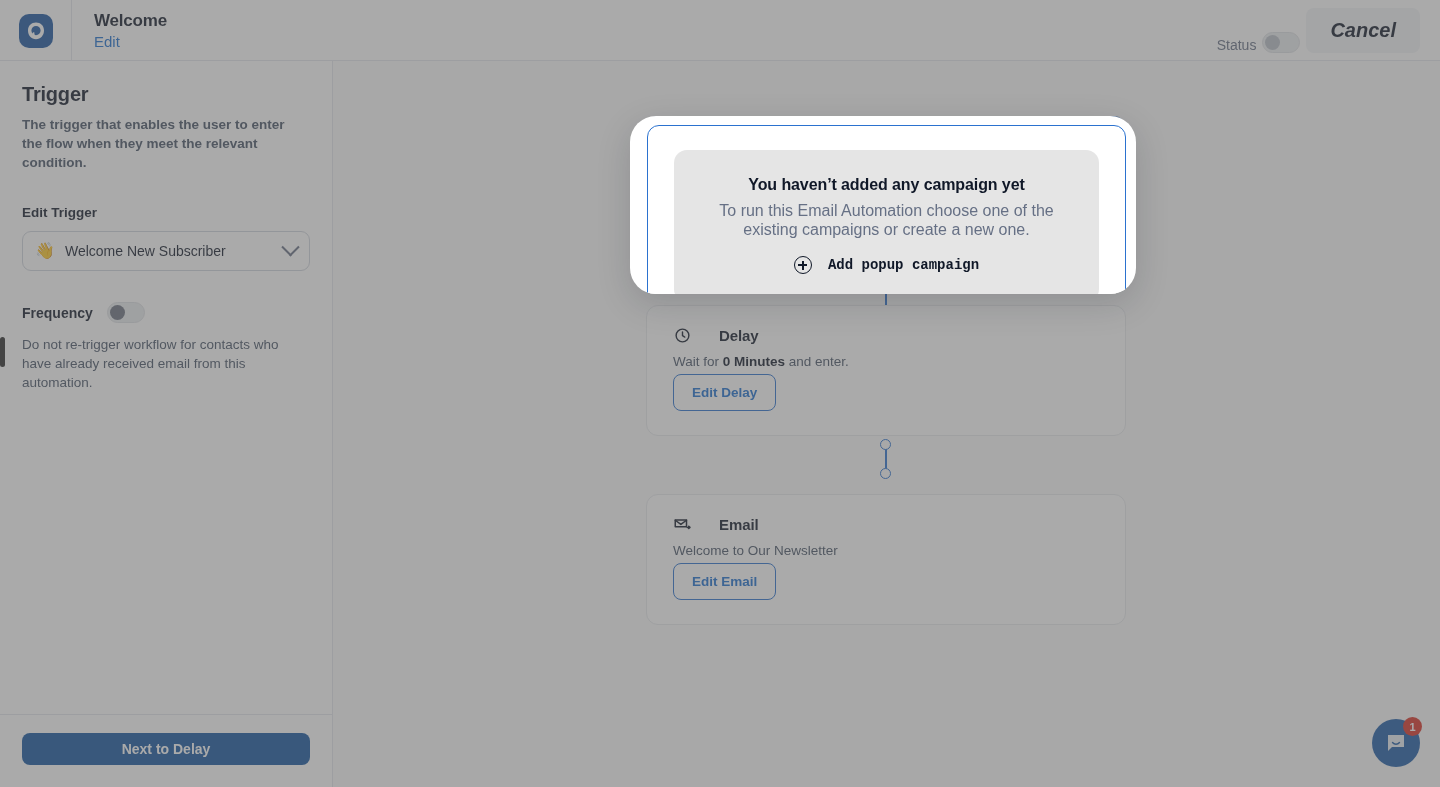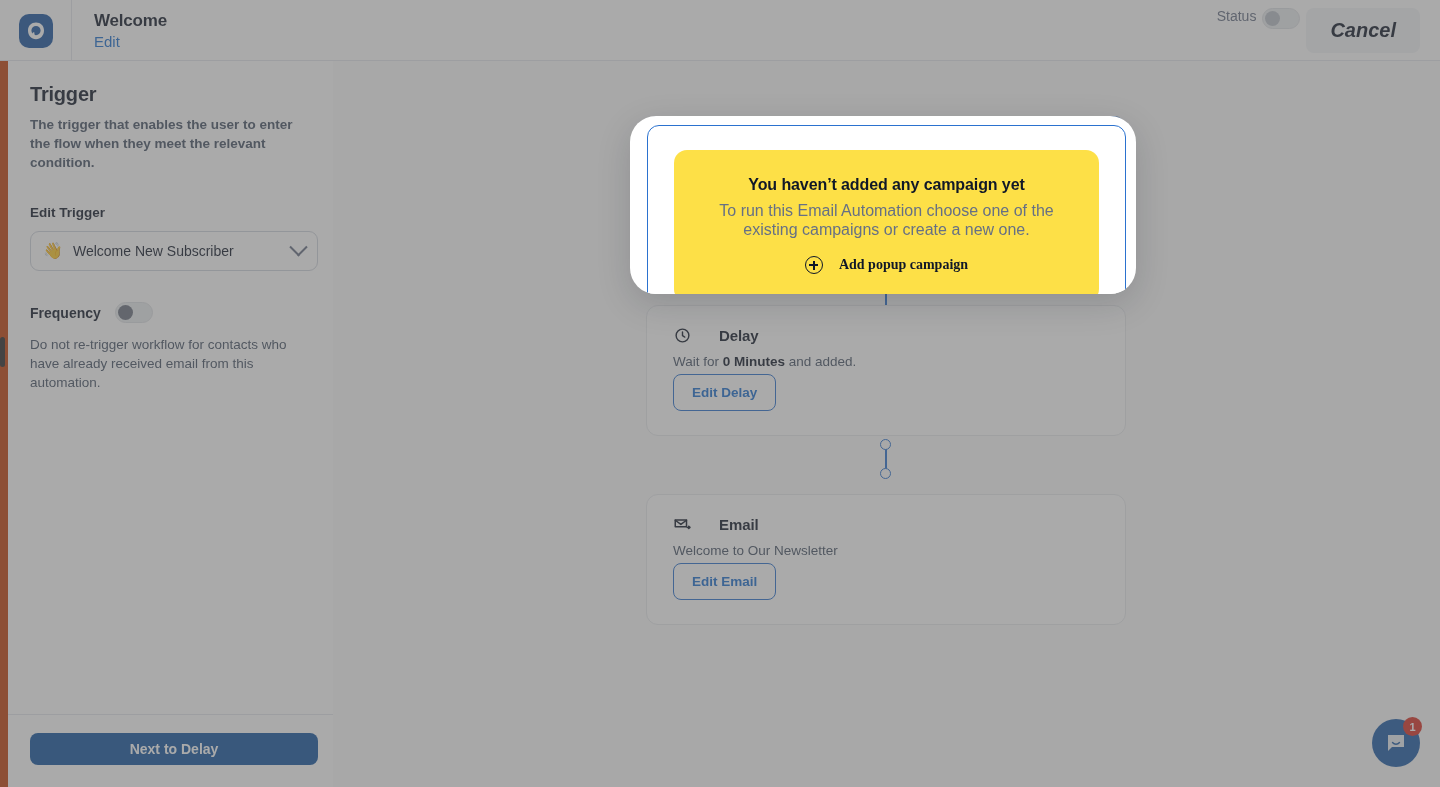--- a/index.html
+++ b/index.html
@@ -5,59 +5,59 @@
   * { box-sizing: border-box; margin: 0; padding: 0; }
   html, body {
     width: 1440px; height: 787px;
     font-family: "Liberation Sans", sans-serif;
     background: #ffffff;
     overflow: hidden;
   }
   #root { position: relative; width: 1440px; height: 787px; }
 
   
-  .app { position: absolute; inset: 0; background: #c2410c; }
+  .app { position: absolute; inset: 0; background: #5eead4; }
 
   
   .header {
     position: absolute; left: 0; top: 0; width: 1440px; height: 61px;
     background: #ffffff; border-bottom: 1px solid #e4e7ec;
     display: flex; align-items: center;
   }
   .logo-wrap {
     width: 72px; height: 61px; display: flex; align-items: center; justify-content: center;
     border-right: 1px solid #e4e7ec; align-self: stretch;
   }
   .logo {
     width: 34px; height: 34px; border-radius: 10px; background: #1b55a0;
     display: flex; align-items: center; justify-content: center;
   }
   .logo svg { display: block; }
   .header-titles { margin-left: 22px; display: flex; flex-direction: column; justify-content: center; }
   .header-title { font-size: 17px; font-weight: 700; color: #101828; line-height: 22px; letter-spacing: -0.2px; }
   .header-edit { font-size: 15px; font-weight: 400; color: #1d6fd0; line-height: 18px; margin-top: 1px; cursor: pointer; }
-  .header-right { margin-left: auto; display: flex; align-items: flex-start; gap: 6px; padding-right: 20px; }
+  .header-right { margin-left: auto; display: flex; align-items: flex-end; gap: 6px; padding-right: 20px; }
   .status-label { font-size: 14px; color: #667085; }
   .toggle {
     width: 38px; height: 21px; border-radius: 11px; background: #e9ecef;
     border: 1px solid #dcdfe3; position: relative; cursor: pointer;
   }
   .toggle .knob {
     position: absolute; left: 2px; top: 2px; width: 15px; height: 15px;
     border-radius: 50%; background: #b8bec7;
   }
   .cancel-btn {
     background: #f2f4f7; border: none; border-radius: 8px;
     font-family: inherit; font-size: 20px; font-weight: 700; color: #101828;
     padding: 11px 24px; cursor: pointer; font-style: italic;
   }
 
   
   .sidebar {
-    position: absolute; left: 8px; top: 61px; width: 333px; height: 726px;
+    position: absolute; left: 0; top: 61px; width: 333px; height: 726px;
     background: #ffffff; border-right: 1px solid #e4e7ec;
     padding: 22px 22px 0 22px; display: flex; flex-direction: column;
   }
   .side-title { font-size: 20px; font-weight: 700; color: #101828; letter-spacing: -0.2px; }
   .side-desc { font-size: 13.5px; color: #475467; line-height: 19px; margin-top: 9px; max-width: 280px; font-weight: bold; }
   .side-label { font-size: 13.5px; font-weight: 600; color: #101828; margin-top: 33px; }
   .select {
     margin-top: 11px; height: 40px; border: 1px solid #d0d5dd; border-radius: 9px;
     background: #fff; display: flex; align-items: center; gap: 10px; padding: 0 12px; cursor: pointer;
   }
@@ -139,27 +139,27 @@
     background: #ffffff; border-radius: 26px;
     box-shadow: 0 10px 34px rgba(16,24,40,0.16);
     overflow: hidden;
   }
   .modal-inner {
     position: absolute; left: 17px; top: 9px; width: 479px; height: 200px;
     background: #ffffff; border: 1.5px solid #2b72cf; border-radius: 12px;
     padding: 24px 26px;
   }
   .empty-box {
-    background: #fde047; border-radius: 13px; padding: 26px 20px 28px 20px; text-align: center;
+    background: #e5e5e5; border-radius: 13px; padding: 26px 20px 28px 20px; text-align: center;
   }
   .empty-title { font-size: 16px; font-weight: 700; color: #101828; letter-spacing: -0.1px; }
   .empty-desc { font-size: 16px; color: #667085; line-height: 19px; margin-top: 7px; }
   .add-camp {
     margin: 17px auto 0 auto; display: flex; align-items: center; justify-content: center; gap: 16px;
-    background: transparent; border: none; font-family: Liberation Serif, serif;
+    background: transparent; border: none; font-family: Liberation Mono, monospace;
     font-size: 14px; font-weight: 700; color: #101828; cursor: pointer;
   }
   .plus-icon {
     width: 18px; height: 18px; border-radius: 50%; border: 1.6px solid #101828;
     display: flex; align-items: center; justify-content: center; position: relative;
   }
   .plus-icon::before, .plus-icon::after {
     content: ""; position: absolute; background: #101828;
   }
   .plus-icon::before { width: 9px; height: 1.6px; }
@@ -241,21 +241,21 @@
         <div class="node">
           <div class="node-head">
             <span class="node-icon">
               <svg width="17" height="17" viewBox="0 0 24 24" fill="none" stroke="#101828" stroke-width="2" stroke-linecap="round">
                 <circle cx="12" cy="12" r="9"></circle>
                   <path d="M12 7v5.2l3.2 2"></path>
               </svg>
             </span>
             <span class="node-title">Delay</span>
           </div>
-          <div class="node-sub"><span>Wait for </span><b>0 Minutes</b><span> and added.</span></div>
+          <div class="node-sub"><span>Wait for </span><b>0 Minutes</b><span> and enter.</span></div>
           <button class="node-btn">Edit Delay</button>
         </div>
 
         <div class="connector">
           <div class="line" style="top:8px; height:34px"></div>
           <div class="dot-hollow" style="top:3px"></div>
           <div class="dot-hollow" style="top:32px"></div>
         </div>
 
         <div class="node">

